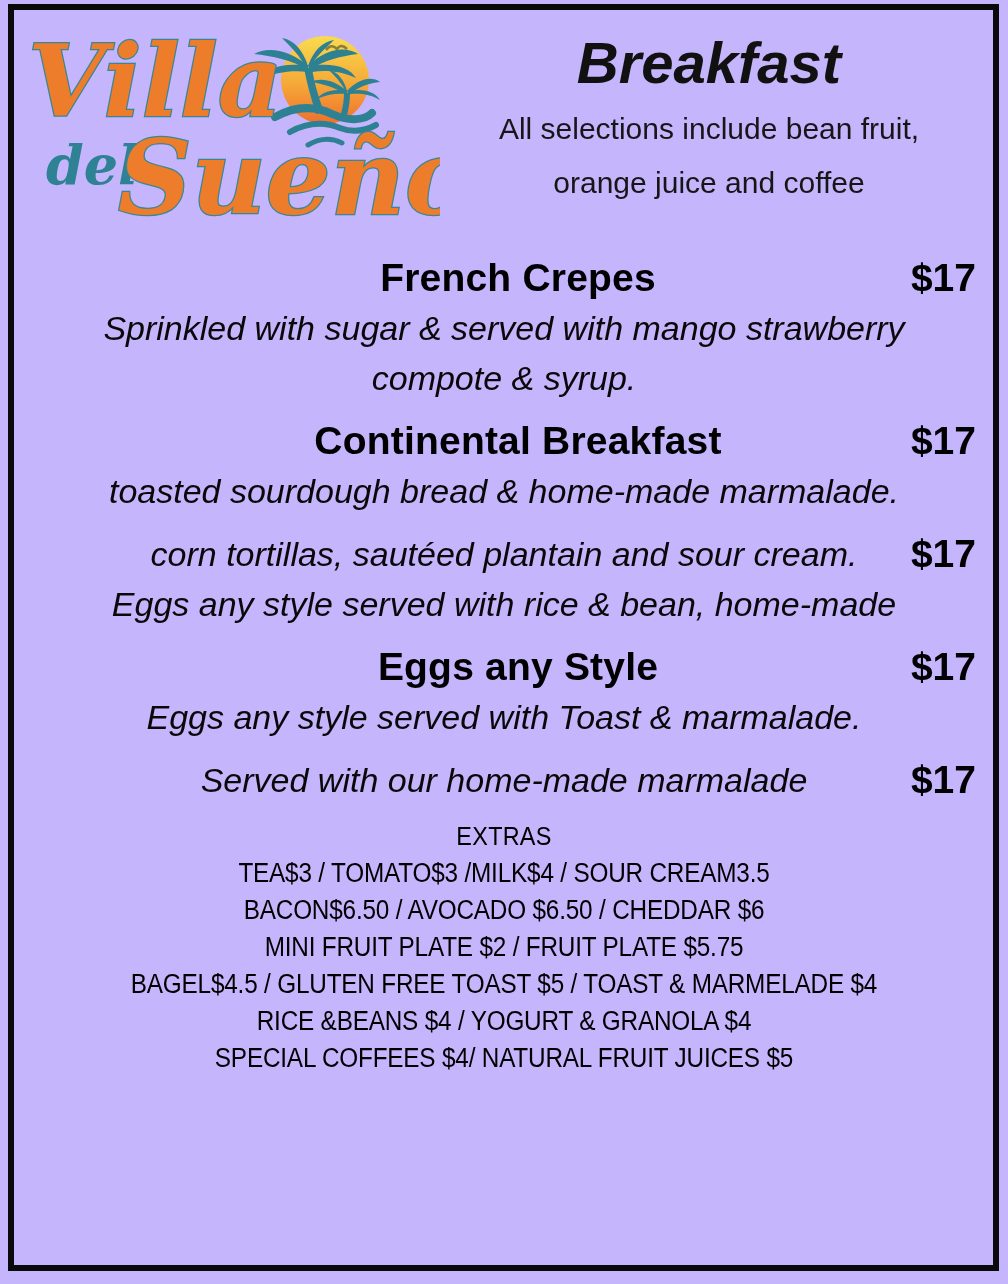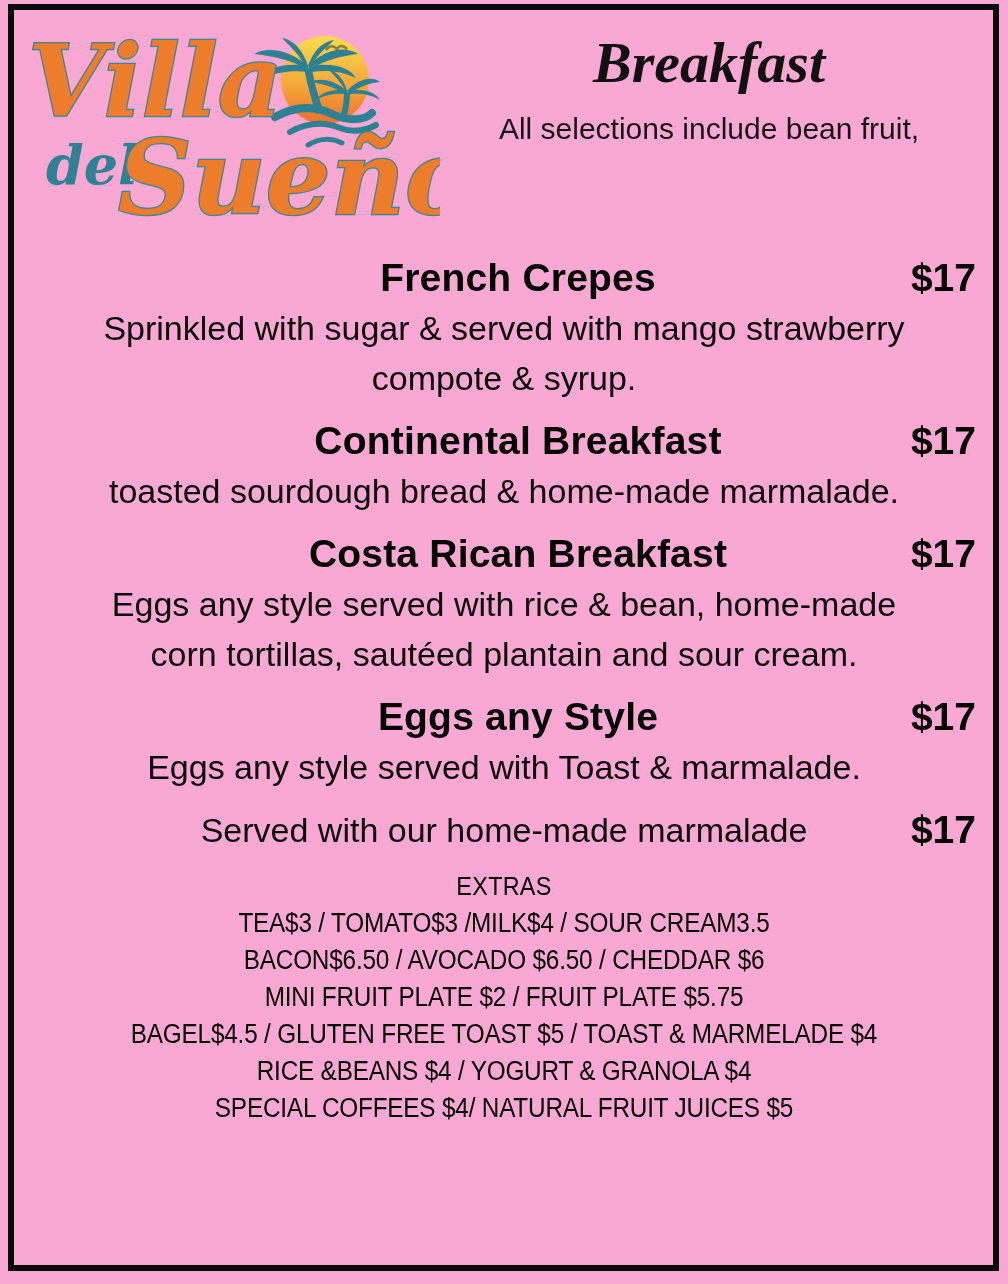--- a/index.html
+++ b/index.html
@@ -1,19 +1,19 @@
 <!DOCTYPE html>
 <html><head>
 <meta charset="utf-8">
 <style>
   html,body{margin:0;padding:0;background:#fff;}
   .page{
     position:relative;
     width:1008px;height:1284px;
-    background:#f9a8d4;
+    background:#c4b5fd;
     font-family:"Liberation Sans",sans-serif;
     color:#000;
     overflow:hidden;
   }
   .frame{
     position:absolute;left:8px;right:9px;top:4px;bottom:13px;
     border:6px solid #0a0a0a;
     pointer-events:none;
   }
   
@@ -24,21 +24,21 @@
     box-sizing:border-box;
   }
   .logo{width:420px;flex:0 0 420px;}
   .head-right{
     flex:1;
     text-align:center;
     padding:10px 30px 0 0;
   }
   .menu-title{
     margin:0;
-    font-family:Liberation Serif, serif;
+    font-family:Liberation Sans, sans-serif;
     font-style:italic;
     font-weight:600;
     font-size:58px;
     line-height:78px;
     color:#111;
   }
   .subtitle{
     margin:0;
     font-size:30px;
     line-height:54px;
@@ -64,20 +64,21 @@
     top:0;right:32px;
     font-size:39px;
     font-weight:bold;
     line-height:50px;
   }
   .item-desc{
     text-align:center;
     font-size:34px;
     line-height:50px;
     color:#090909;
+    font-style:italic;
   }
   
   .extras{
     text-align:center;
     transform:scaleX(0.9);
     transform-origin:50% 0;
   }
   .extras-header{
     font-size:26px;
     line-height:37px;
@@ -141,20 +142,21 @@
         <g font-family="DejaVu Serif, Liberation Serif, serif" font-style="italic" font-weight="bold">
           <text x="8" y="102" font-size="100" fill="#ED7D2B" stroke="#3A8694" stroke-width="2.5" paint-order="stroke">Villa</text>
           <text x="26" y="170" font-size="54" fill="#2E8294">del</text>
           <text x="98" y="200" font-size="102" fill="#ED7D2B" stroke="#3A8694" stroke-width="2.5" paint-order="stroke">Sueño</text>
         </g>
       </svg>
     </div>
     <div class="head-right">
       <h1 class="menu-title">Breakfast</h1>
       <p class="subtitle">All selections include bean fruit,</p>
+      <p class="subtitle">orange juice and coffee</p>
     </div>
   </header>
 
   <main class="menu-body">
 
     <section class="item">
       <div class="item-header">
         <span class="item-name">French Crepes</span>
         <span class="item-price">$17</span>
       </div>
@@ -169,26 +171,25 @@
         <span class="item-name">Continental Breakfast</span>
         <span class="item-price">$17</span>
       </div>
       <div class="item-desc">
         <div>toasted sourdough bread &amp; home-made marmalade.</div>
       </div>
     </section>
 
     <section class="item">
       <div class="item-header">
-        <span class="item-name">Costa Rican Breakfast</span>
-        <span class="item-price">$17</span>
-      </div>
-      <div class="item-desc">
+        <span class="item-price">$17</span>
+      </div>
+      <div class="item-desc">
+        <div>corn tortillas, sautéed plantain and sour cream.</div>
         <div>Eggs any style served with rice &amp; bean, home-made</div>
-        <div>corn tortillas, sautéed plantain and sour cream.</div>
       </div>
     </section>
 
     <section class="item">
       <div class="item-header">
         <span class="item-name">Eggs any Style</span>
         <span class="item-price">$17</span>
       </div>
       <div class="item-desc">
         <div>Eggs any style served with Toast &amp; marmalade.</div>

